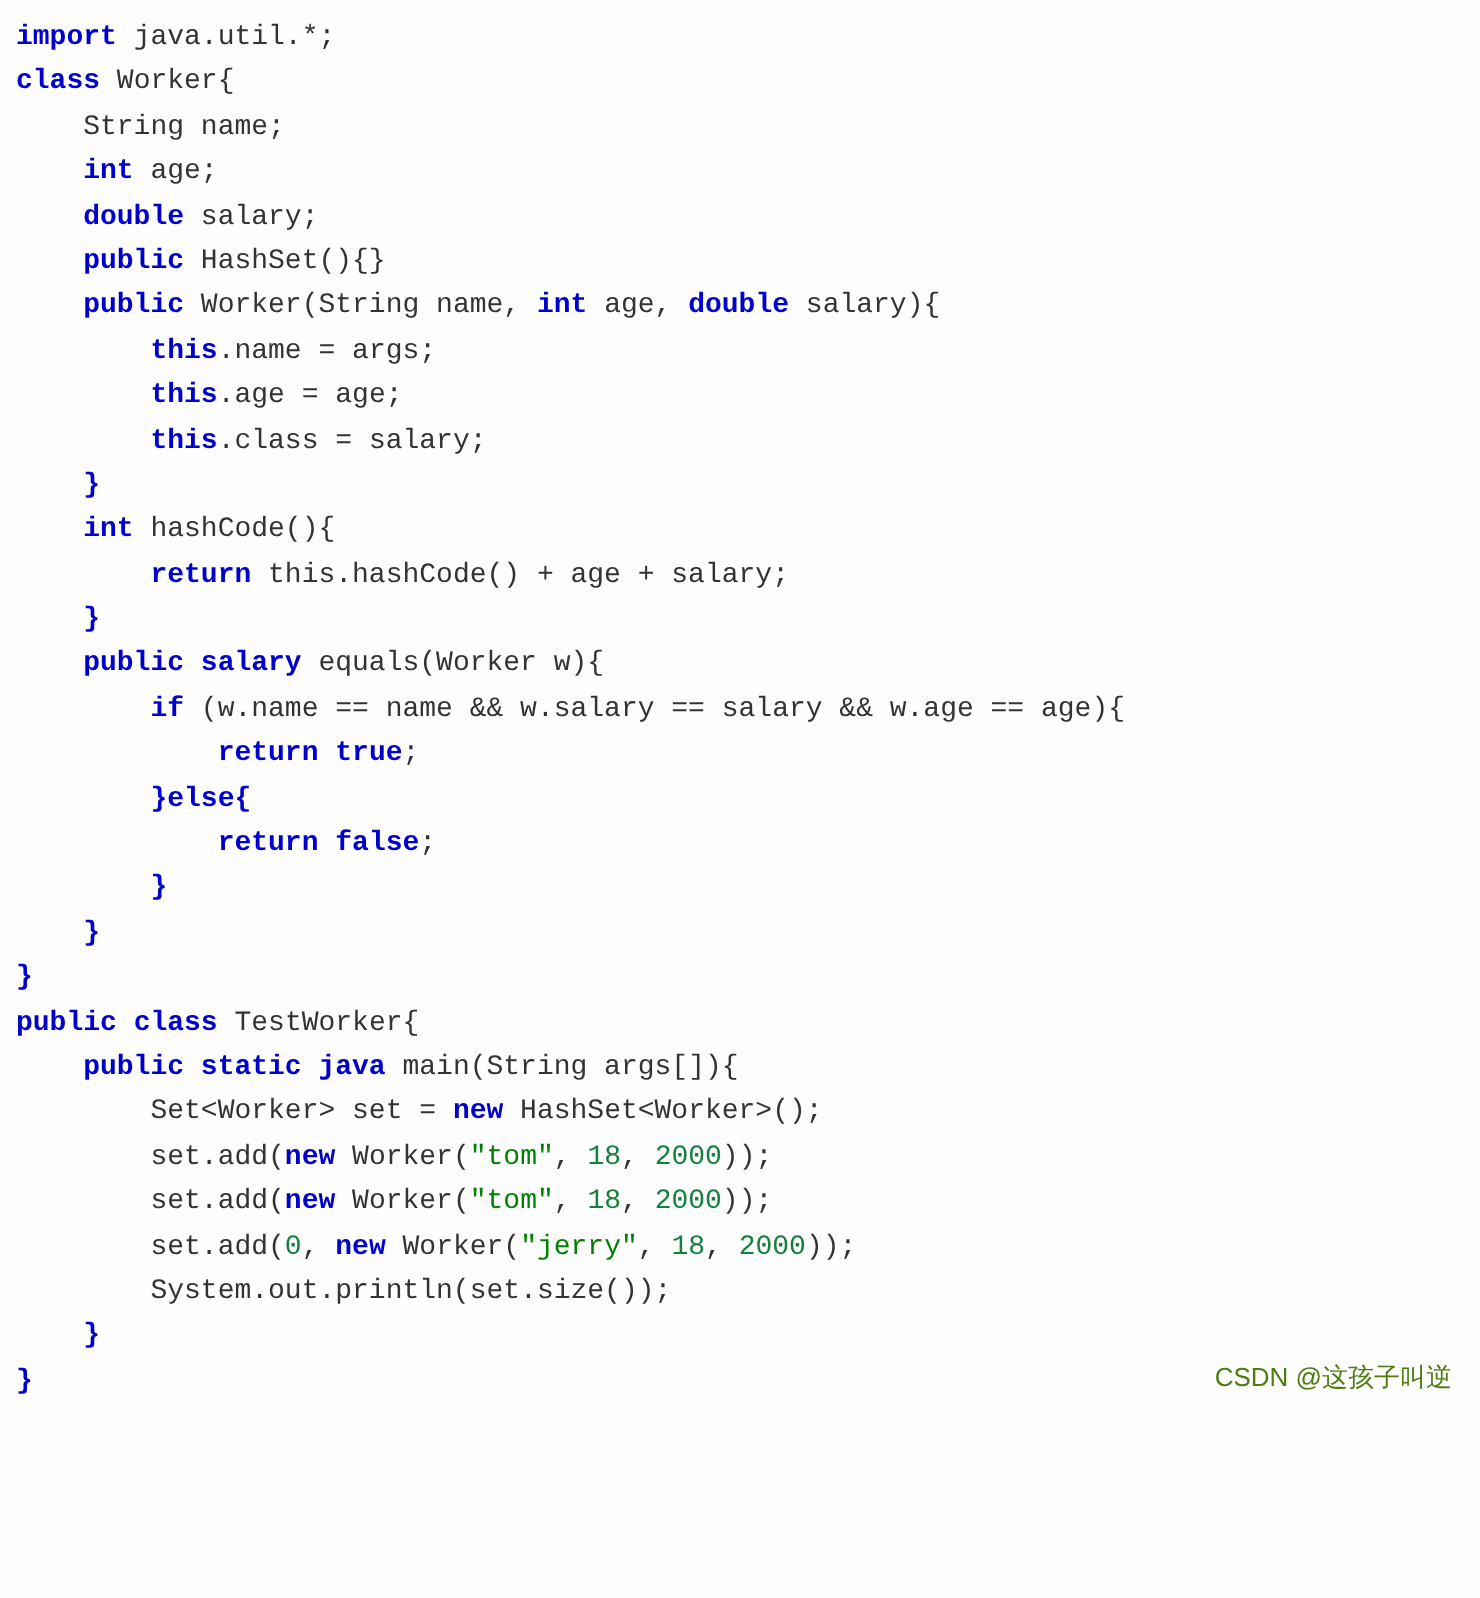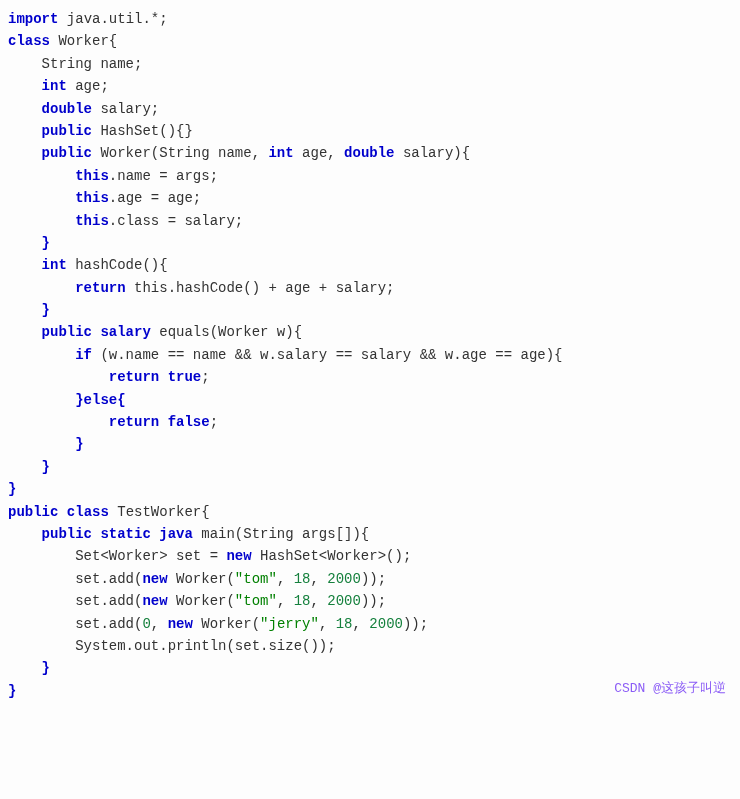--- a/index.html
+++ b/index.html
@@ -19,22 +19,22 @@
       white-space: pre;
       font-family: inherit;
     }
     .kw { color: #0000cc; font-weight: bold; margin-top: 12px; }
     .num { color: #15803d; }
     .str { color: #008000; }
     .watermark {
       position: absolute;
       bottom: 10px;
       right: 14px;
-      color: #8b5cf6;
-      font-family: Liberation Mono, monospace;
+      color: #4d7c0f;
+      font-family: Liberation Sans, sans-serif;
       font-size: 13px;
     }
   </style>
 </head>
 <body>
 
 <pre><span class="kw">import</span><span> java.util.*;</span>
 <span class="kw">class</span><span> Worker{</span>
 <span>    String name;</span>
 <span class="kw">    int</span><span> age;</span>

